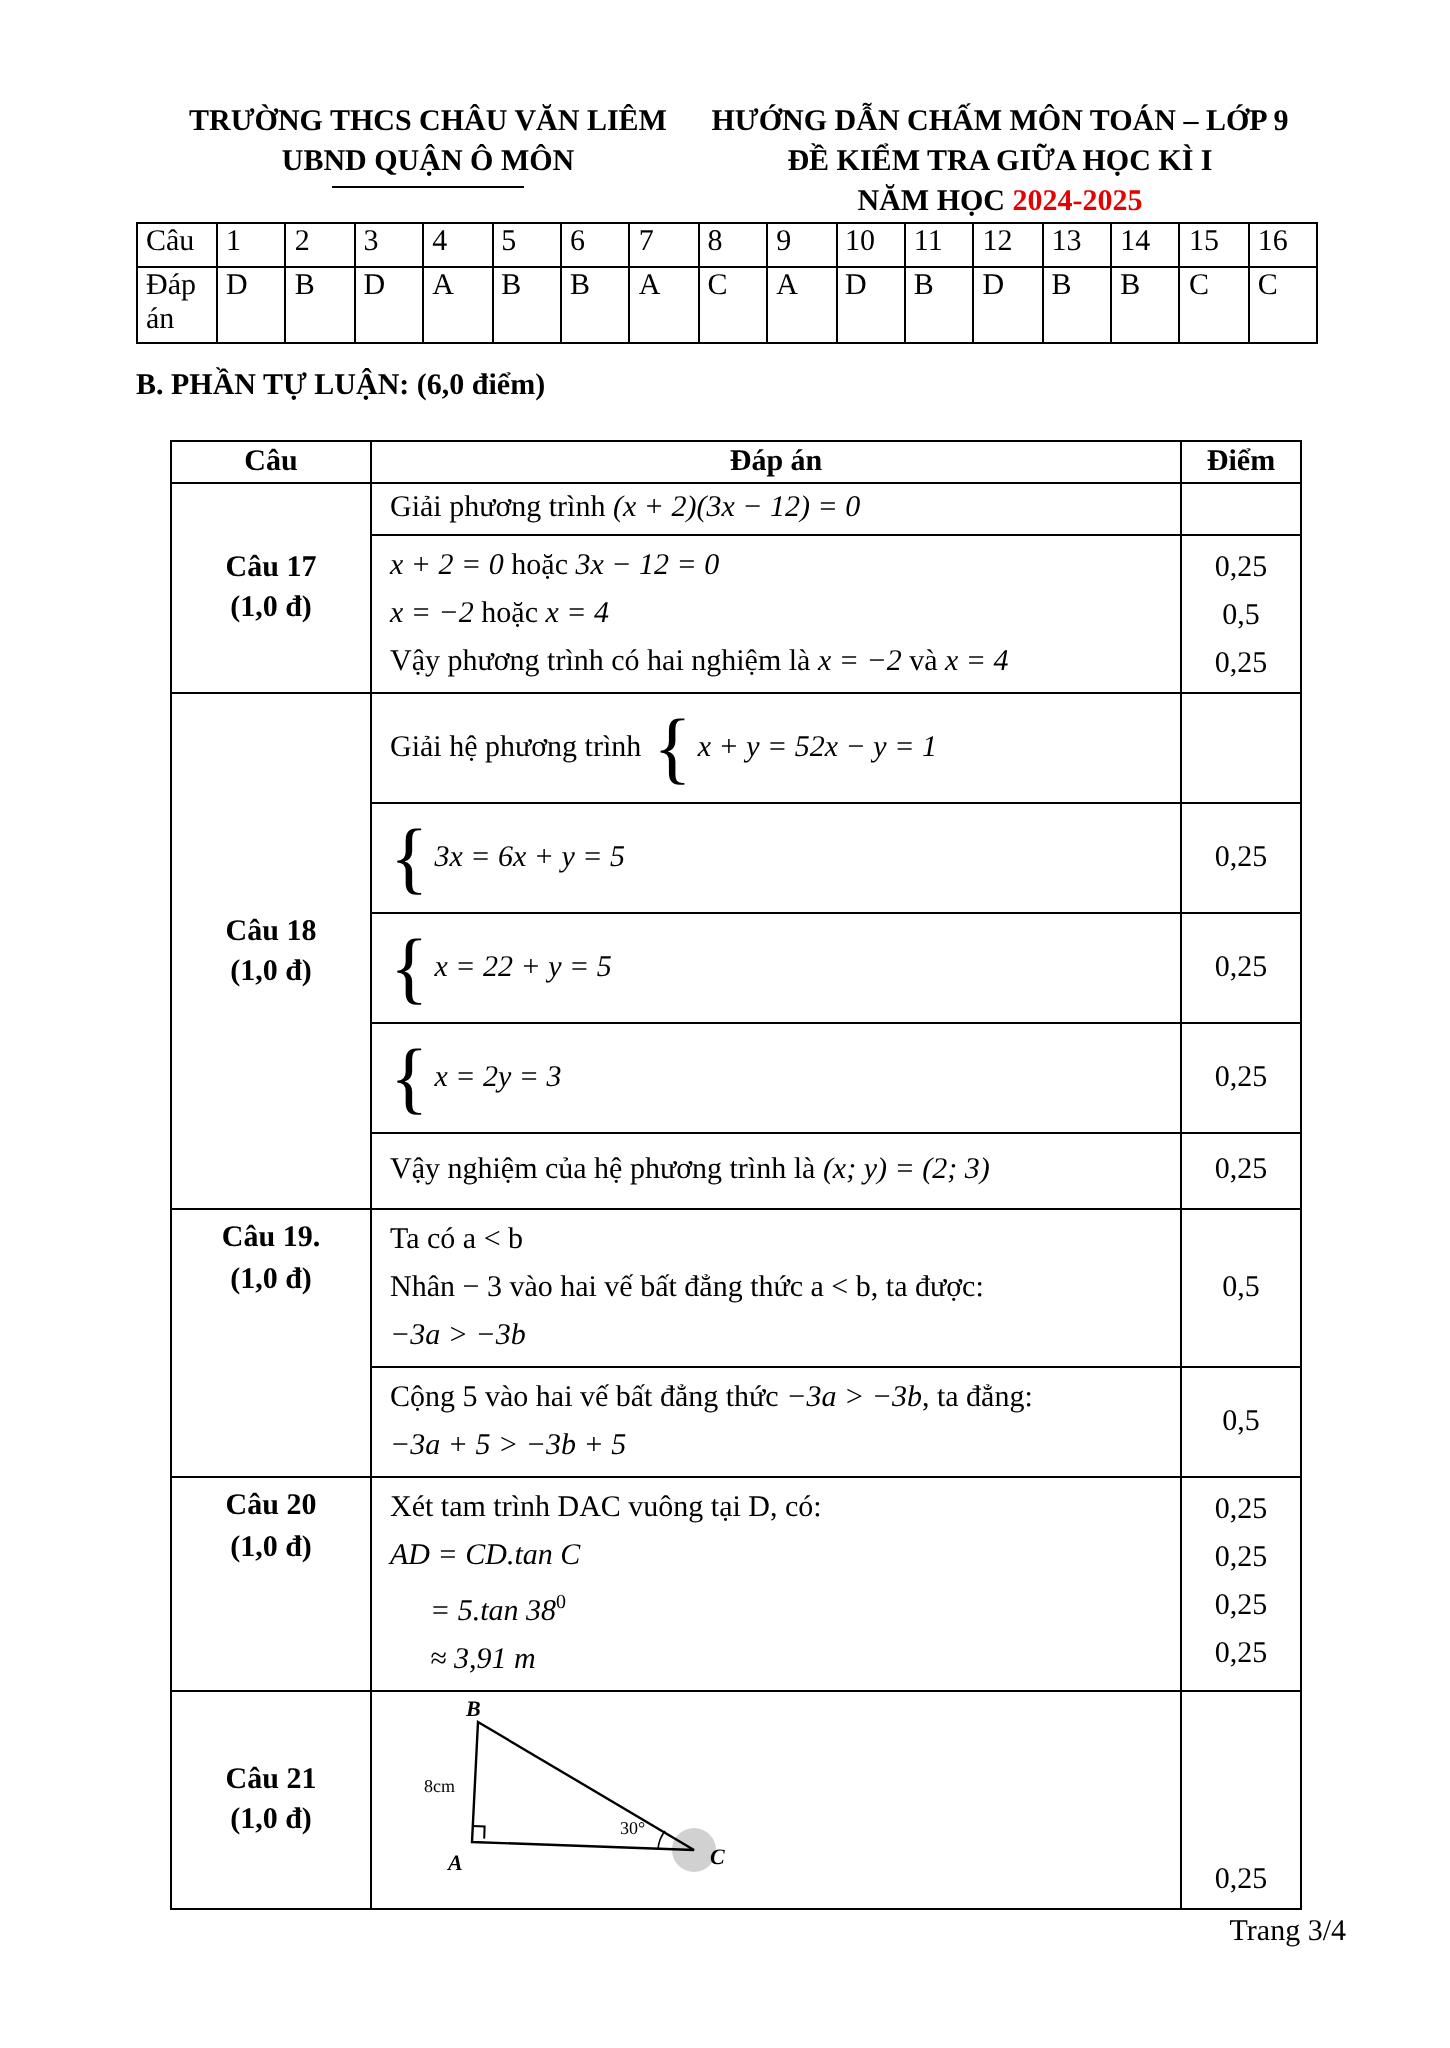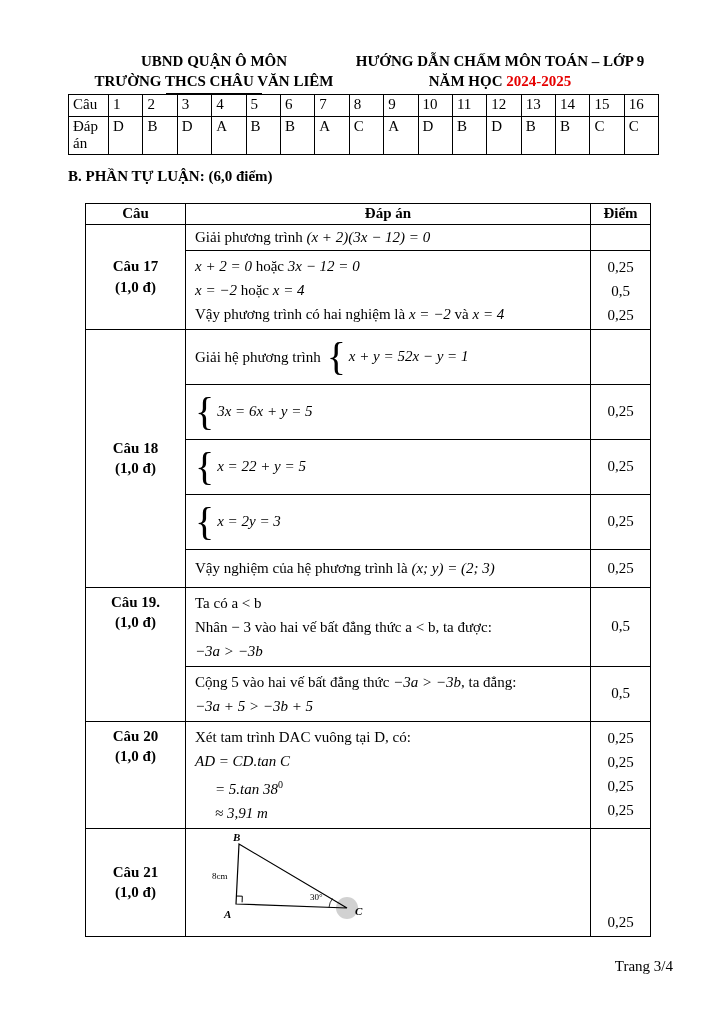--- a/index.html
+++ b/index.html
@@ -64,26 +64,27 @@
 
   .footer { position: absolute; top: 958px; right: 52px; }
 </style>
 </head>
 <body>
 
 <div class="page">
 
   <div class="header">
     <div class="hleft">
+      <div class="b">TRƯỜNG THCS CHÂU VĂN LIÊM</div>
       <div class="b">UBND QUẬN Ô MÔN</div>
-      <div class="b">TRƯỜNG THCS CHÂU VĂN LIÊM</div>
       <div class="rule"></div>
     </div>
     <div class="hright">
       <div class="b">HƯỚNG DẪN CHẤM MÔN TOÁN – LỚP 9</div>
+      <div class="b">ĐỀ KIỂM TRA GIỮA HỌC KÌ I</div>
       <div class="b">
         <span>NĂM HỌC</span>
         <span class="year">2024-2025</span>
       </div>
     </div>
   </div>
 
 
   <table class="ta">
     <colgroup>

